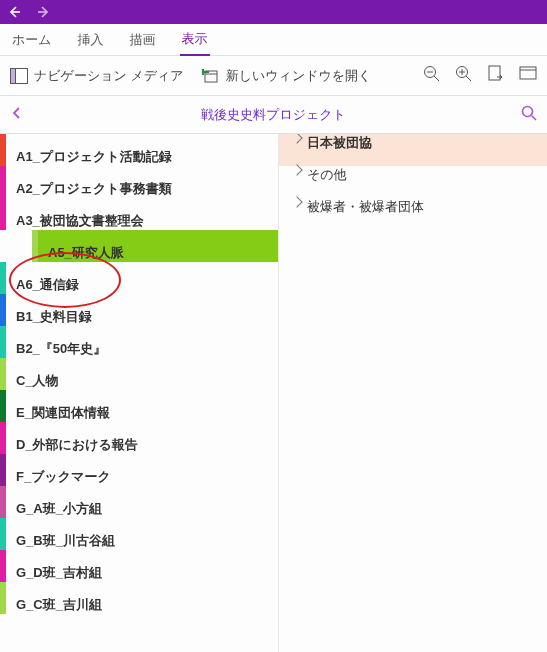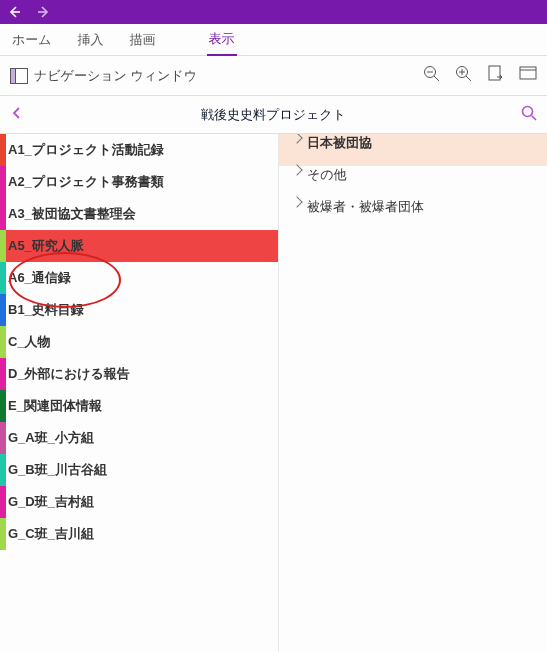--- a/index.html
+++ b/index.html
@@ -27,21 +27,21 @@
     display: flex;
     align-items: flex-end;
     padding: 0 10px;
     gap: 22px;
     border-bottom: 1px solid #e0e0e0;
     background: #fdfdfd;
     font-size: 13px;
     color: #555;
   }
   .tab { padding: 6px 2px; cursor: pointer; }
-  .tab.active { color: #7719aa; border-bottom: 2px solid #7719aa; margin-bottom: -1px; margin-left: 27px; }
+  .tab.active { color: #7719aa; border-bottom: 2px solid #7719aa; margin-bottom: -1px; }
   .toolbar {
     height: 40px;
     display: flex;
     align-items: center;
     padding: 0 10px;
     gap: 18px;
     border-bottom: 1px solid #e0e0e0;
     background: #fdfdfd;
     font-size: 13px;
     color: #444;
@@ -51,55 +51,55 @@
   .toolbar-right { margin-left: auto; display: flex; align-items: center; gap: 14px; }
   .header {
     height: 38px;
     display: flex;
     align-items: center;
     padding: 0 10px;
     border-bottom: 1px solid #e0e0e0;
     position: relative;
   }
   .header .back { color: #c060d8; cursor: pointer; }
-  .header .title { position: absolute; left: 0; right: 0; text-align: center; color: #0f172a; font-size: 13px; pointer-events: none; }
+  .header .title { position: absolute; left: 0; right: 0; text-align: center; color: #6d28d9; font-size: 13px; pointer-events: none; }
   .header .search { margin-left: auto; color: #c060d8; cursor: pointer; }
   .content {
     display: flex;
     height: calc(652px - 24px - 32px - 40px - 38px);
   }
   .left-pane {
     width: 279px;
     border-right: 1px solid #e8e8e8;
     overflow-y: auto;
     position: relative;
   }
   .right-pane {
     flex: 1;
     overflow-y: auto;
   }
   .section-item {
     height: 32px;
     display: flex;
-    align-items: center;
-    padding-left: 8px;
+    align-items: flex-end;
+    padding-left: 16px;
     font-size: 13px;
     font-weight: 600;
     color: #333;
     cursor: pointer;
     position: relative;
   }
   .section-item::before {
     content: "";
     position: absolute;
     left: 0; top: 0; bottom: 0;
     width: 6px;
     background: var(--tabcolor, #999);
   }
-  .section-item.selected { background: #ef4444; }
+  .section-item.selected { background: #84cc16; margin-left: 32px; }
   .page-item {
     height: 32px;
     display: flex;
     align-items: flex-start;
     padding-left: 14px;
     gap: 6px;
     font-size: 13px;
     color: #333;
     cursor: pointer;
   }
@@ -144,21 +144,32 @@
 </div>
 
 <div class="toolbar">
   <div class="tool">
     <span>
       <svg width="18" height="16" viewBox="0 0 18 16">
           <rect x="0.5" y="0.5" width="17" height="15" fill="none" stroke="#555"></rect>
           <rect x="0.5" y="0.5" width="5" height="15" fill="#c5aee0" stroke="#555"></rect>
         </svg>
     </span>
-    <span>ナビゲーション ウィンドウ</span>
+    <span>ナビゲーション メディア</span>
+  </div>
+  <div class="tool">
+    <span>
+      <svg width="18" height="16" viewBox="0 0 18 16">
+          <rect x="3" y="3" width="12" height="11" fill="none" stroke="#555"></rect>
+          <line x1="3" y1="6" x2="15" y2="6" stroke="#555"></line>
+          <line x1="1" y1="1" x2="1" y2="7" stroke="#2a8f3a" stroke-width="2"></line>
+          <line x1="-2" y1="4" x2="4" y2="4" stroke="#2a8f3a" stroke-width="2" transform="translate(3,0)"></line>
+        </svg>
+    </span>
+    <span>新しいウィンドウを開く</span>
   </div>
   <div class="toolbar-right">
     <span>
       <svg width="18" height="18" viewBox="0 0 18 18">
           <circle cx="7" cy="7" r="5.5" fill="none" stroke="#555"></circle>
           <line x1="11" y1="11" x2="16" y2="16" stroke="#555"></line>
           <line x1="4" y1="7" x2="10" y2="7" stroke="#555"></line>
         </svg>
     </span>
     <span>
@@ -213,28 +224,34 @@
       </div>
       <div class="section-item selected" style="--tabcolor: #9fd84a;">
         <span>A5_研究人脈</span>
       </div>
       <div class="section-item" style="--tabcolor: #1fc9a8;">
         <span>A6_通信録</span>
       </div>
       <div class="section-item" style="--tabcolor: #1f6fe0;">
         <span>B1_史料目録</span>
       </div>
+      <div class="section-item" style="--tabcolor: #1fc9a8;">
+        <span>B2_『50年史』</span>
+      </div>
       <div class="section-item" style="--tabcolor: #9fd84a;">
         <span>C_人物</span>
       </div>
-      <div class="section-item" style="--tabcolor: #e01fa0;">
-        <span>D_外部における報告</span>
-      </div>
       <div class="section-item" style="--tabcolor: #0e7a2e;">
         <span>E_関連団体情報</span>
+      </div>
+      <div class="section-item" style="--tabcolor: #e01fa0;">
+        <span>D_外部における報告</span>
+      </div>
+      <div class="section-item" style="--tabcolor: #8a1f8f;">
+        <span>F_ブックマーク</span>
       </div>
       <div class="section-item" style="--tabcolor: #c94f9f;">
         <span>G_A班_小方組</span>
       </div>
       <div class="section-item" style="--tabcolor: #1fc9a8;">
         <span>G_B班_川古谷組</span>
       </div>
       <div class="section-item" style="--tabcolor: #e01fa0;">
         <span>G_D班_吉村組</span>
       </div>

